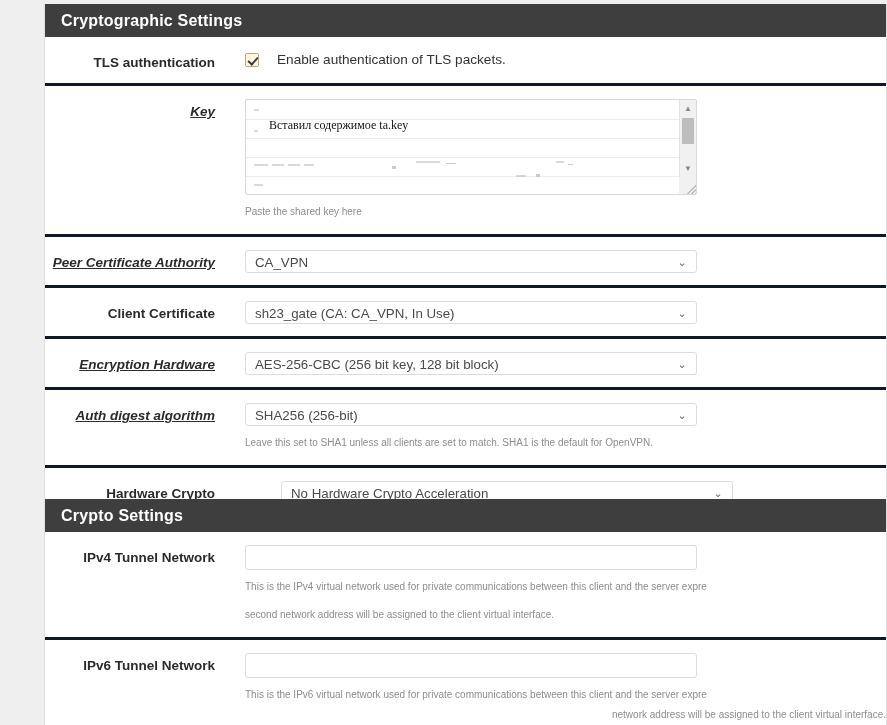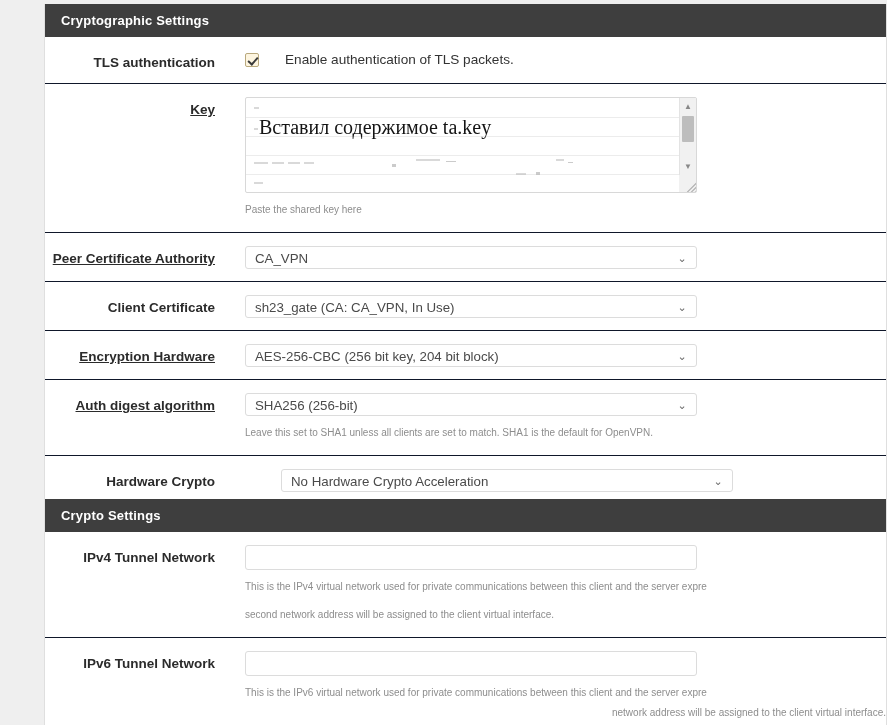--- a/index.html
+++ b/index.html
@@ -22,50 +22,50 @@
     position: absolute;
     left: 44px; top: 0; right: 0;
     width: 843px;
     background: #ffffff;
     border-left: 1px solid #dfdfdf;
     border-right: 1px solid #dfdfdf;
   }
   .panel-head {
     background: #3e3e3e;
     color: #ffffff;
-    font-size: 13px;
+    font-size: 16px;
     font-weight: bold;
     letter-spacing: .2px;
     padding: 7px 0 7px 16px;
     height: 33px;
     line-height: 19px;
   }
   .panel-body { background: #fff; }
 
   
   .row {
     display: flex;
     align-items: flex-start;
-    border-bottom: 1px solid #0f172a;
+    border-bottom: 3px solid #0f172a;
     padding: 13px 0 12px 0;
     min-height: 36px;
   }
   .row.nobord { border-bottom: none; gap: 36px; }
   .lbl {
     width: 170px;
     flex: 0 0 170px;
     text-align: right;
     font-size: 13.5px;
     font-weight: bold;
     color: #2b2b2b;
     padding-top: 4px;
     line-height: 17px;
     white-space: nowrap;
   }
-  .lbl.help { text-decoration: underline; cursor: pointer; }
+  .lbl.help { text-decoration: underline; cursor: pointer; font-style: italic; }
   .ctl {
     flex: 1 1 auto;
     padding-left: 30px;
     min-width: 0;
   }
   .help-txt {
     color: #8d8d8d;
     font-size: 10px;
     line-height: 20px;
     margin-top: 7px;
@@ -103,21 +103,21 @@
     border: 1px solid #dcdcdc;
     border-radius: 3px;
     background: #fff;
     font-size: 13.3px;
     color: #4a4a4a;
     line-height: 23px;
     padding: 0 9px;
   }
 
   
-  .cbrow { display: flex; align-items: center; gap: 26px; padding-top: 2px; }
+  .cbrow { display: flex; align-items: center; gap: 18px; padding-top: 2px; }
   .cbox {
     width: 14px; height: 14px;
     background: #fdf5e0;
     border: 1px solid #b9a97e;
     border-radius: 2px;
     position: relative;
     flex: 0 0 14px;
   }
   .cbox::after {
     content: "";
@@ -151,23 +151,23 @@
   
   .smudge { position: absolute; background: #b9b9b9; height: 1px; opacity: .75; }
   .smudge.d { height: 2px; opacity: .55; }
   .ghostline {
     position: absolute;
     border-bottom: 1px solid #ececec;
     left: 0; right: 0;
   }
   .anno {
     position: absolute;
-    left: 13px; top: 18px;
+    left: 23px; top: 18px;
     font-family: "Liberation Serif", serif;
-    font-size: 20px;
+    font-size: 12px;
     color: #141414;
     white-space: nowrap;
   }
   
   .sbar {
     position: absolute;
     right: 0; top: 0; bottom: 0;
     width: 17px;
     background: #f1f1f1;
     border-left: 1px solid #e3e3e3;
@@ -284,21 +284,21 @@
             <span>sh23_gate (CA: CA_VPN, In Use)</span>
             <span class="chev">⌄</span>
           </div>
         </div>
       </div>
 
       <div class="row">
         <div class="lbl help">Encryption Hardware</div>
         <div class="ctl">
           <div class="sel">
-            <span>AES-256-CBC (256 bit key, 204 bit block)</span>
+            <span>AES-256-CBC (256 bit key, 128 bit block)</span>
             <span class="chev">⌄</span>
           </div>
         </div>
       </div>
 
       <div class="row">
         <div class="lbl help">Auth digest algorithm</div>
         <div class="ctl">
           <div class="sel">
             <span>SHA256 (256-bit)</span>

